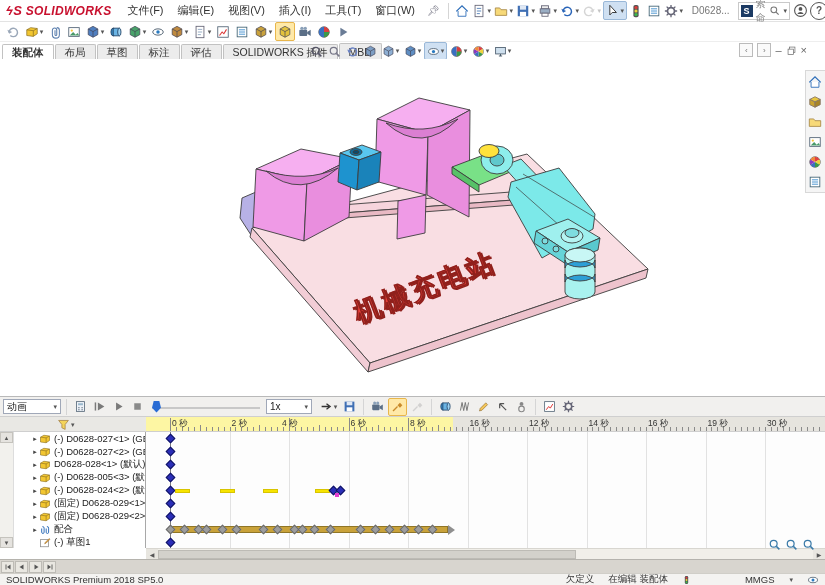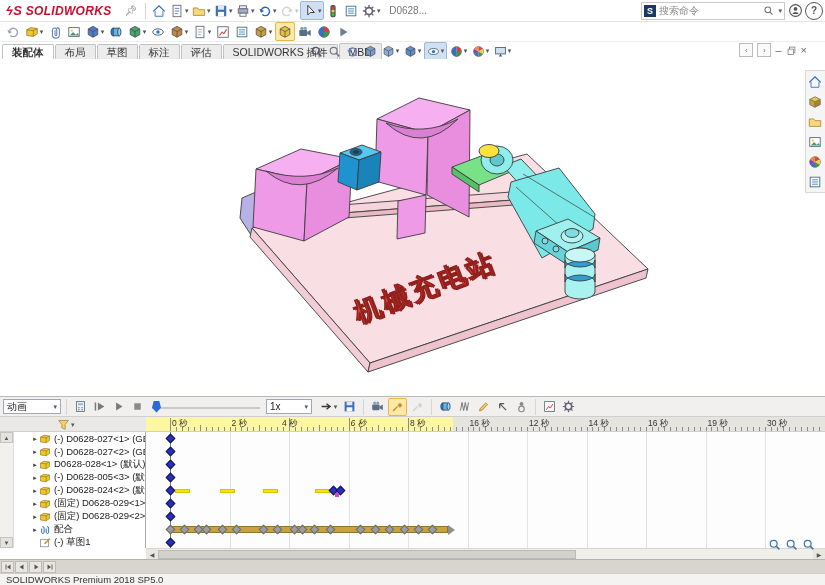--- a/index.html
+++ b/index.html
@@ -253,20 +253,28 @@
       </symbol>
 <symbol id="s-restore" viewBox="0 0 16 16">
         <rect x="5" y="3" width="8" height="8" fill="none" stroke="#666"></rect>
         <rect x="3" y="6" width="8" height="8" fill="#fff" stroke="#666"></rect>
       </symbol>
 </defs>
 </svg>
 
 <div id="titlebar" class="abs">
   <span id="logo"><span class="dsmark">ϟS</span> <span>SOLIDWORKS</span></span>
+  <span id="menus" class="flex">
+      <span class="menu-item">文件(F)</span>
+      <span class="menu-item">编辑(E)</span>
+      <span class="menu-item">视图(V)</span>
+      <span class="menu-item">插入(I)</span>
+      <span class="menu-item">工具(T)</span>
+      <span class="menu-item">窗口(W)</span>
+    </span>
   <span style="color:#667;font-size:10px;margin:0 4px;">📌︎</span>
   <span class="sep"></span>
   <span id="tb-left-icons" class="flex">
       <span class="ib" style="width: 18px; height: 17px;">
         <svg viewBox="0 0 16 16" width="14" height="14" class="icn" style="color: rgb(106, 124, 150);">
           <use href="#s-home"></use>
         </svg>
       </span>
       <span class="ib" style="width: 22px; height: 17px;">
         <svg viewBox="0 0 16 16" width="14" height="14" class="icn" style="color: rgb(74, 122, 181);">
@@ -832,21 +840,21 @@
     <div class="tick" style="left: 636.85px; height: 4px;"></div>
     <div class="tick" style="left: 642.8px; height: 4px;"></div>
     <div class="tick" style="left: 648.75px; height: 4px;"></div>
     <div class="tick" style="left: 654.7px; height: 4px;"></div>
     <div class="tick" style="left: 660.65px; height: 4px;"></div>
     <div class="tick" style="left: 666.6px; height: 4px;"></div>
     <div class="tick" style="left: 672.55px; height: 4px;"></div>
     <span class="rlabel" style="left: 26px;">0 秒</span>
     <span class="rlabel" style="left: 85.5px;">2 秒</span>
     <span class="rlabel" style="left: 136px;">4 秒</span>
-    <span class="rlabel" style="left: 204.5px; font-style: italic;">6 秒</span>
+    <span class="rlabel" style="left: 204.5px;">6 秒</span>
     <span class="rlabel" style="left: 264px;">8 秒</span>
     <span class="rlabel" style="left: 323.5px;">16 秒</span>
     <span class="rlabel" style="left: 383px;">12 秒</span>
     <span class="rlabel" style="left: 442.5px;">14 秒</span>
     <span class="rlabel" style="left: 502px;">16 秒</span>
     <span class="rlabel" style="left: 561.5px;">19 秒</span>
     <span class="rlabel" style="left: 621px;">30 秒</span>
   </div>
 
 <div id="tree" class="abs">
@@ -1025,13 +1033,25 @@
     </span>
   <span class="navb">
       <svg class="icn" width="8" height="8" viewBox="0 0 16 16" style="color:#555">
         <use href="#s-navlast"></use>
       </svg>
     </span>
 </div>
 
 <div id="statusbar" class="abs">
   <span>SOLIDWORKS Premium 2018 SP5.0</span>
+  <span class="right">
+    <span>欠定义</span>
+    <span>在编辑 装配体</span>
+    <svg class="icn" width="9" height="12" viewBox="0 0 16 16">
+        <use href="#s-traffic"></use>
+      </svg>
+    <span style="margin-left:40px;">MMGS</span>
+    <span class="dd">▾</span>
+    <svg class="icn" width="12" height="12" viewBox="0 0 16 16">
+        <use href="#s-eye"></use>
+      </svg>
+  </span>
 </div>
 
 </body></html>

